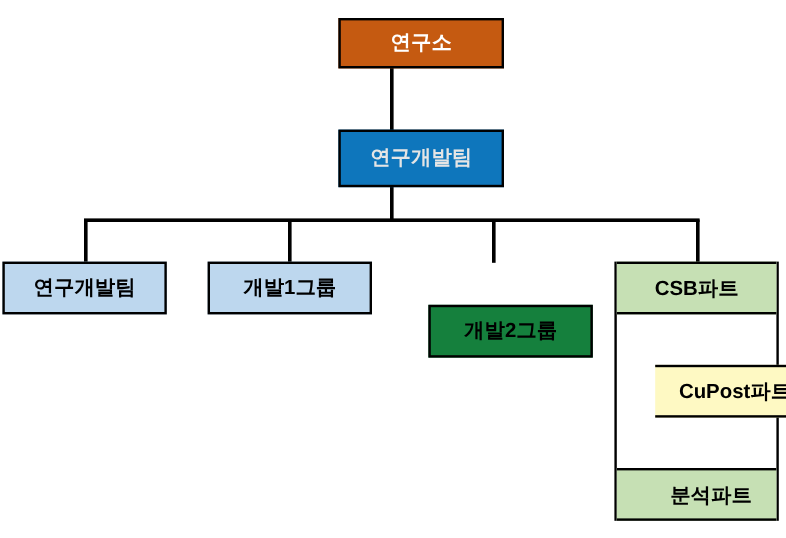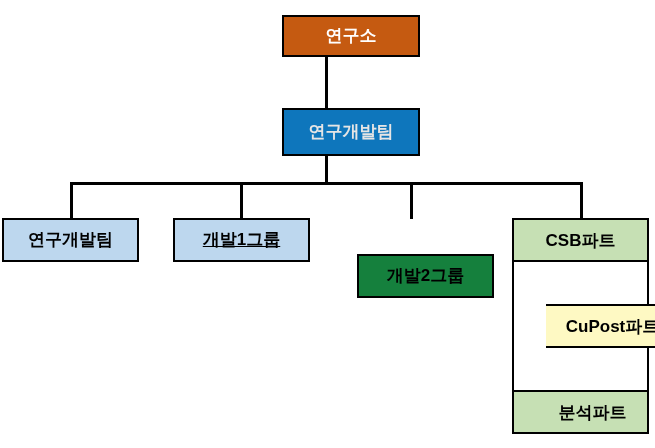--- a/index.html
+++ b/index.html
@@ -81,21 +81,21 @@
   <div class="vline" style="left:70px; top:183px; height:36px;"></div>
   <div class="vline" style="left:240px; top:183px; height:36px;"></div>
   <div class="vline" style="left:410px; top:183px; height:36px;"></div>
   <div class="vline" style="left:580px; top:183px; height:36px;"></div>
 
   <div class="node level-top" style="left: 258px; top: 15px; width: 138px; height: 42px; background-color: rgb(197, 90, 17); color: rgb(255, 255, 255);">연구소</div>
 
   <div class="node level-top" style="left: 258px; top: 108px; width: 138px; height: 48px; background-color: rgb(14, 118, 188); color: #e5e5e5;">연구개발팀</div>
 
   <div class="node" style="left: 2px; top: 218px; width: 137px; height: 44px; background-color: rgb(189, 215, 238);">연구개발팀</div>
-  <div class="node" style="left: 173px; top: 218px; width: 137px; height: 44px; background-color: rgb(189, 215, 238); text-decoration: underline;">개발1그룹</div>
+  <div class="node" style="left: 173px; top: 218px; width: 137px; height: 44px; background-color: rgb(189, 215, 238);">개발1그룹</div>
   <div class="node" style="left: 357px; top: 218px; width: 137px; height: 44px; background-color: #15803d; margin-top: 36px;">개발2그룹</div>
 
   <div class="parts-column" style="left:512px; top:218px; width:137px; height:216px;">
     <div class="part" style="background-color: rgb(198, 224, 180);">CSB파트</div>
     <div class="part" style="background-color: #fef9c3; margin-left: 32px;">CuPost파트</div>
     <div class="part" style="background-color: rgb(198, 224, 180); padding-left: 24px;">분석파트</div>
   </div>
 
 </div>
 

